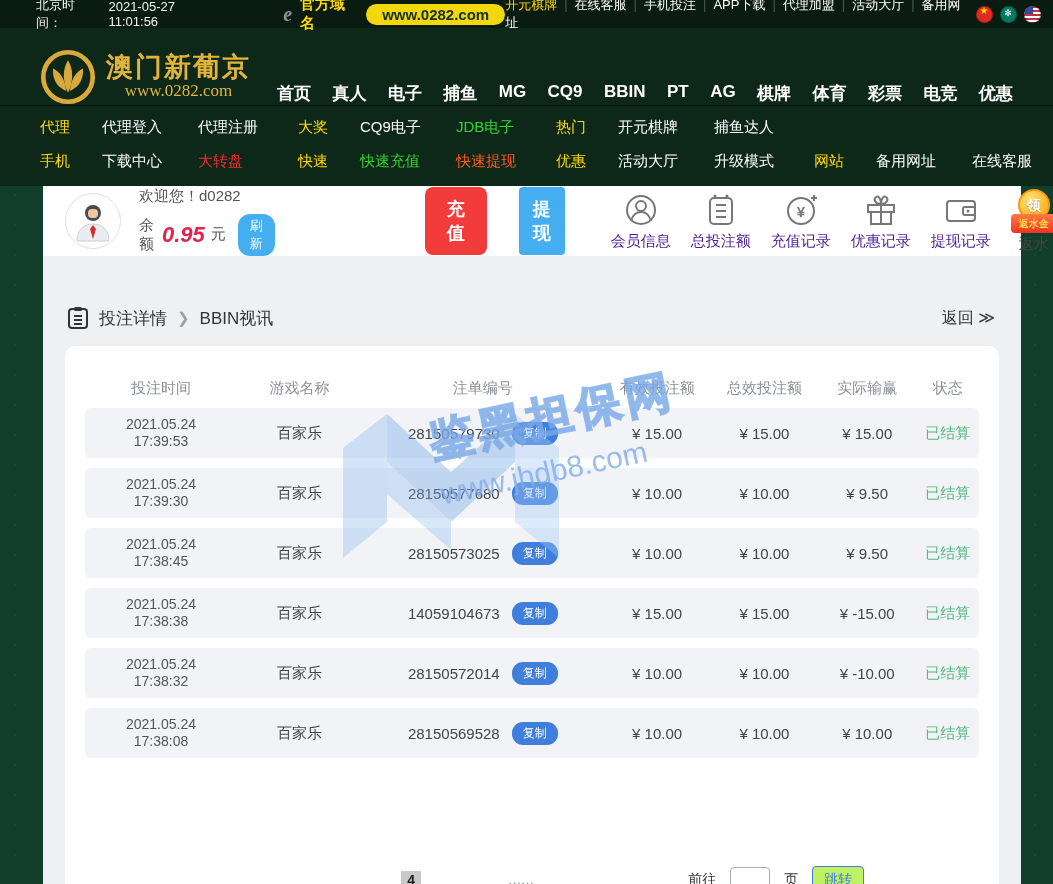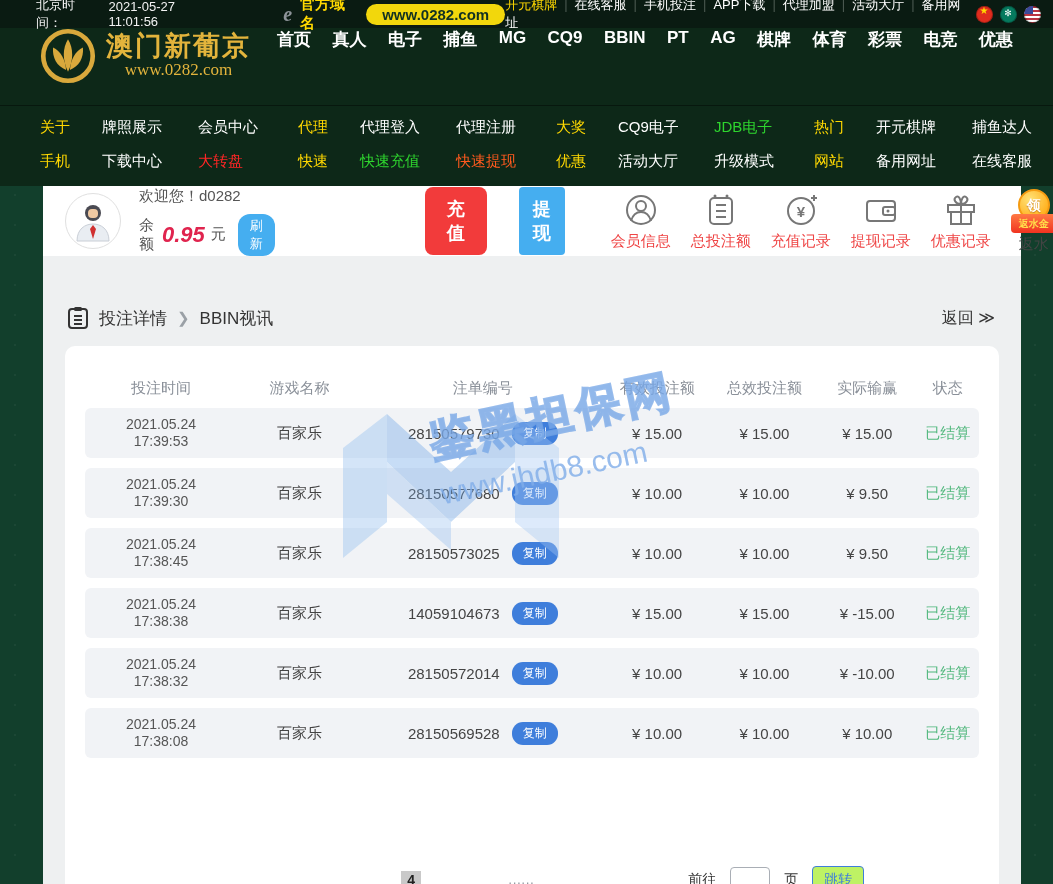--- a/index.html
+++ b/index.html
@@ -23,21 +23,21 @@
   .tlink.hl { color:#ffd800; }
   .sep { color:#4c5a52; margin:0 7px; }
   .flag { width:17px; height:17px; border-radius:50%; display:inline-block; margin-left:7px; position:relative; overflow:hidden; box-shadow:inset 0 0 0 1px rgba(0,0,0,.25); cursor:pointer; }
   .flag-cn { background:#e02c1e; }
   .flag-cn::after { content:"★"; position:absolute; left:3px; top:-1px; color:#ffd800; font-size:10px; }
   .flag-mo { background:#067a5e; }
   .flag-mo::after { content:"✻"; position:absolute; left:4px; top:2px; color:#fff; font-size:9px; }
   .flag-us { background:repeating-linear-gradient(180deg,#b93442 0 2px,#fff 2px 4px); }
   .flag-us::after { content:""; position:absolute; left:0; top:0; width:9px; height:8px; background:#3a4a9a; }
   
-  .nav { height:77px; background:#0d2818; display:flex; align-items:flex-start; padding:0 40px; }
+  .nav { height:77px; background:#0d2818; display:flex; align-items:flex-end; padding:0 40px; }
   .brand { display:flex; align-items:center; cursor:pointer; }
   .brand-emblem { width:56px; height:56px; margin-right:10px; flex:none; }
   .brand-name { color:#e3b43c; font-size:27px; font-weight:bold; letter-spacing:2px; font-family:"Liberation Serif",serif; line-height:1.05; }
   .brand-site { color:#e3b43c; font-size:17px; font-family:"Liberation Serif",serif; text-align:center; }
   .nav-items { display:flex; flex:1; justify-content:space-between; margin-left:26px; }
   .nav-item { color:#fff; font-size:17px; font-weight:bold; cursor:pointer; white-space:nowrap; }
   
   .quicknav { background:#0d2818; border-top:1px solid rgba(0,0,0,.4); padding:4px 0 8px 40px; }
   .qrow { display:flex; align-items:center; height:34px; }
   .qgroup { display:flex; align-items:center; width:258px; flex:none; }
@@ -54,21 +54,21 @@
   .ulabel { font-size:15px; color:#555; }
   .ubalance { color:#e0244e; font-size:22px; font-weight:bold; font-style:italic; margin:0 6px 0 8px; }
   .ucur { font-size:15px; color:#555; margin-right:12px; }
   .refresh-btn { background:#45aef0; color:#fff; border:none; border-radius:12px; font-size:13px; padding:3px 12px; cursor:pointer; }
   .money-btns { display:flex; align-items:center; margin-left:150px; }
   .btn-deposit { background:#f23b3b; color:#fff; border:none; border-radius:8px; font-size:18px; font-weight:bold; padding:10px 22px; cursor:pointer; }
   .btn-withdraw { background:#45aef0; color:#fff; border:none; border-radius:4px; font-size:18px; font-weight:bold; padding:10px 14px; margin-left:32px; cursor:pointer; }
   .shortcuts { display:flex; align-items:center; margin-left:36px; }
   .shortcut { width:80px; text-align:center; cursor:pointer; }
   .shortcut svg { display:block; margin:0 auto 4px; }
-  .shortcut .slabel { font-size:15px; color:#ef4444; white-space:nowrap; }
+  .shortcut .slabel { font-size:15px; color:#4c1d95; white-space:nowrap; }
   .rebate { width:58px; text-align:center; margin-left:10px; cursor:pointer; position:relative; }
   .rebate-coin { width:32px; height:32px; border-radius:50%; background:radial-gradient(circle at 35% 30%, #ffe277, #ffb01e 75%); border:2px solid #f49b12; color:#fff; font-size:14px; font-weight:bold; line-height:29px; margin:0 auto; position:relative; z-index:2; text-shadow:0 1px 1px rgba(180,90,0,.7); }
   .rebate-box { margin:-7px auto 2px; width:46px; background:linear-gradient(#ff7a44,#f03320); border-radius:4px; color:#ffe04a; font-size:10px; font-weight:bold; padding:3px 0 2px; position:relative; z-index:3; }
   .rebate-label { font-size:15px; color:#444; }
   
   .contentbg { margin:0 32px 0 43px; background:#eef0f1; height:632px; display:flex; flex-direction:column; position:relative; }
   .breadcrumb { display:flex; align-items:center; padding:50px 26px 16px 24px; }
   .breadcrumb svg { margin-right:10px; }
   .bc-title, .bc-section { font-size:17px; color:#333; }
   .bc-sep { color:#9aa0a6; margin:0 10px; font-size:15px; }
@@ -142,25 +142,20 @@
       <div class="nav-item">棋牌</div>
       <div class="nav-item">体育</div>
       <div class="nav-item">彩票</div>
       <div class="nav-item">电竞</div>
       <div class="nav-item">优惠</div>
     </div>
 </div>
 
 <div class="quicknav" id="quicknav">
     <div class="qrow">
-      <div class="qgroup">
-        <span class="qlabel c-yellow">关于</span>
-        <span class="qlink c-white">牌照展示</span>
-        <span class="qlink c-white">会员中心</span>
-      </div>
       <div class="qgroup">
         <span class="qlabel c-yellow">代理</span>
         <span class="qlink c-white">代理登入</span>
         <span class="qlink c-white">代理注册</span>
       </div>
       <div class="qgroup">
         <span class="qlabel c-yellow">大奖</span>
         <span class="qlink c-white">CQ9电子</span>
         <span class="qlink c-green">JDB电子</span>
       </div>
@@ -230,31 +225,31 @@
             <line x1="13" y1="19" x2="23" y2="19" stroke="#777" stroke-width="2"></line>
             <line x1="13" y1="25" x2="23" y2="25" stroke="#777" stroke-width="2"></line>
           </svg></span><div class="slabel">总投注额</div></div>
       <div class="shortcut"><span><svg width="36" height="36" viewBox="0 0 36 36">
             <circle cx="18" cy="19" r="13" fill="none" stroke="#777" stroke-width="2"></circle>
             <text x="18" y="25" font-size="15" text-anchor="middle" fill="#777" font-weight="bold">¥</text>
             <line x1="28" y1="6" x2="34" y2="6" stroke="#777" stroke-width="2"></line>
             <line x1="31" y1="3" x2="31" y2="9" stroke="#777" stroke-width="2"></line>
           </svg></span><div class="slabel">充值记录</div></div>
       <div class="shortcut"><span><svg width="36" height="36" viewBox="0 0 36 36">
+            <rect x="5" y="13" width="26" height="7" fill="none" stroke="#777" stroke-width="2"></rect>
+            <rect x="8" y="20" width="20" height="12" fill="none" stroke="#777" stroke-width="2"></rect>
+            <line x1="18" y1="13" x2="18" y2="32" stroke="#777" stroke-width="2"></line>
+            <path d="M18 12 C12 12 10 7 13 5 C16 3 18 8 18 12 C18 8 20 3 23 5 C26 7 24 12 18 12 Z" fill="none" stroke="#777" stroke-width="2"></path>
+          </svg></span><div class="slabel">优惠记录</div></div>
+      <div class="shortcut"><span><svg width="36" height="36" viewBox="0 0 36 36">
             <rect x="4" y="9" width="28" height="20" rx="3" fill="none" stroke="#777" stroke-width="2"></rect>
             <path d="M4 13 L28 13" stroke="#777" stroke-width="0"></path>
             <rect x="20" y="15" width="12" height="8" rx="2" fill="none" stroke="#777" stroke-width="2"></rect>
             <circle cx="25" cy="19" r="1.5" fill="#777"></circle>
           </svg></span><div class="slabel">提现记录</div></div>
-      <div class="shortcut"><span><svg width="36" height="36" viewBox="0 0 36 36">
-            <rect x="5" y="13" width="26" height="7" fill="none" stroke="#777" stroke-width="2"></rect>
-            <rect x="8" y="20" width="20" height="12" fill="none" stroke="#777" stroke-width="2"></rect>
-            <line x1="18" y1="13" x2="18" y2="32" stroke="#777" stroke-width="2"></line>
-            <path d="M18 12 C12 12 10 7 13 5 C16 3 18 8 18 12 C18 8 20 3 23 5 C26 7 24 12 18 12 Z" fill="none" stroke="#777" stroke-width="2"></path>
-          </svg></span><div class="slabel">优惠记录</div></div>
     </div>
   <div class="rebate">
     <div class="rebate-coin">领</div>
     <div class="rebate-box">返水金</div>
     <div class="rebate-label">返水</div>
   </div>
 </div>
 
 <div class="contentbg">
   <div class="breadcrumb">

